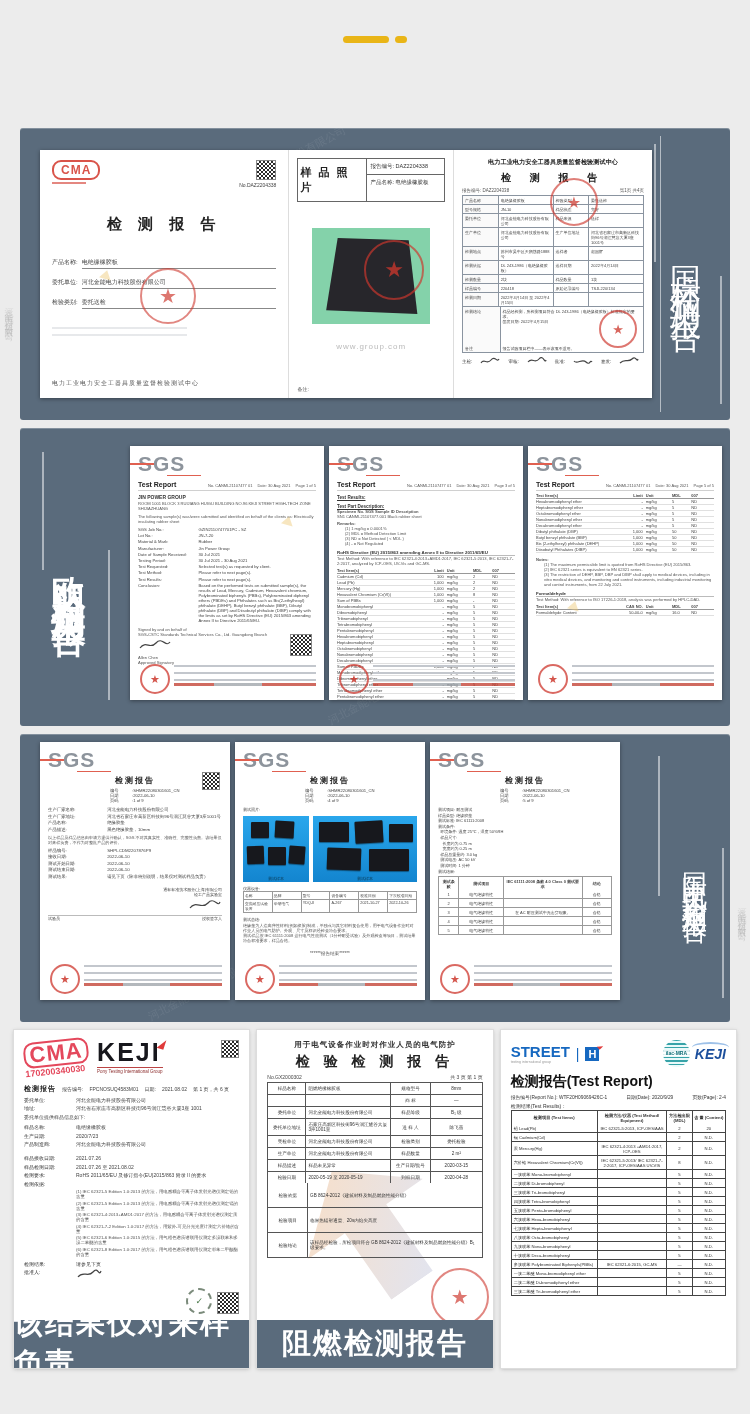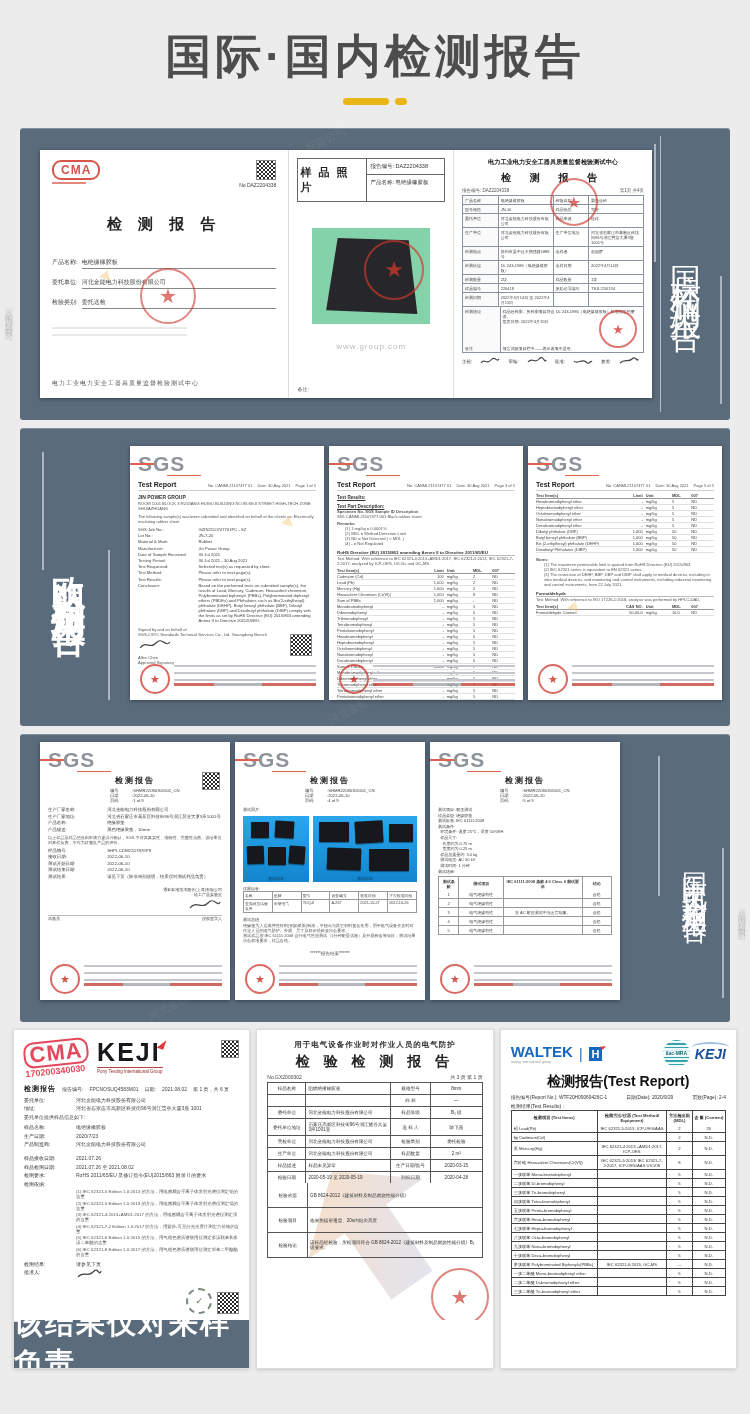--- a/index.html
+++ b/index.html
@@ -198,38 +198,37 @@
   .wlt{color:#1668c0;font-weight:800;font-size:15px;letter-spacing:0;}
   .wlt small{display:block;font-size:3.5px;color:#999;font-weight:400;letter-spacing:0;}
   .wlt-div{color:#1668c0;font-size:14px;font-weight:300;}
   .wlt-h{background:#1668c0;color:#fff;font-weight:800;font-size:11px;padding:1px 3px;position:relative;}
   .wlt-h::after{content:"";position:absolute;right:-3px;top:-3px;border-left:4px solid transparent;border-bottom:5px solid #e03a3a;transform:rotate(45deg);}
   .cf-logos{margin-left:auto;display:flex;align-items:center;gap:5px;}
   .ilac{width:27px;height:27px;border-radius:50%;background:repeating-linear-gradient(180deg,#37a3a8 0 1.4px,#eafafa 1.4px 3.4px);position:relative;overflow:hidden;}
   .ilac b{position:absolute;top:10px;left:0;right:0;text-align:center;font-size:5px;color:#117078;background:rgba(255,255,255,.85);}
   .cnas{font-weight:800;font-style:italic;font-size:14px;color:#1c4f9c;position:relative;}
   .cnas::before{content:"";position:absolute;left:-3px;right:-3px;top:-4px;height:9px;border-top:2px solid #9ec1e8;border-radius:50%;}
-  .cf-title{text-align:center;font-size:14px;font-weight:800;color:#111;margin:6px 0 3px;}
+  .cf-title{font-size:14px;font-weight:800;color:#111;margin:6px 0 3px;}
   .cf-meta{display:flex;gap:6px;font-size:4.8px;color:#333;justify-content:space-between;}
   .cf-res{font-size:5px;color:#333;margin:3px 0 1px;}
   .ctbl{border:1.5px solid #444;font-size:4.2px;color:#333;}
   .crow{display:flex;}
   .crow+.crow{border-top:1px solid #444;}
   .cc0{width:40%;padding:1.5px 2px;display:flex;align-items:center;}
   .cc1{width:32%;border-left:1px solid #444;padding:1.5px 2px;display:flex;align-items:center;justify-content:center;text-align:center;}
   .cc2{width:12%;border-left:1px solid #444;display:flex;align-items:center;justify-content:center;}
   .cc3{width:16%;border-left:1px solid #444;display:flex;align-items:center;justify-content:center;}
   .chead{font-weight:700;text-align:center;}
   .chead .cc0{justify-content:center;}
 </style>
 </head>
 <body>
 
 <div class="header">
-  <div class="h-title">国际·国内检测报告</div>
   <div class="underline">
       <i class="u1"></i>
       <i class="u2"></i>
     </div>
 </div>
 <div class="edge-wm" style="left:2px;top:300px;">河北金能电力科技股份有限公司</div>
 <div class="edge-wm" style="right:2px;top:900px;">河北金能电力科技股份有限公司</div>
 
 <section id="s1" class="section">
   <span class="wm-txt" style="left:180px;top:30px;">河北金能电力科技股份有限公司</span>
@@ -1264,26 +1263,27 @@
             </div>
 
             <div class="zrow full">
               <span class="zc a">检验结论</span>
               <span class="zc b">该样品经检验，所检项目符合 GB 8624-2012《建筑材料及制品燃烧性能分级》B₁ 级要求。</span>
             </div>
           </div>
       </div>
       <div class="seal zr-seal"></div>
     </div>
+    <div class="card-bar">阻燃检测报告</div>
   </div>
 
   <div class="card">
     <div class="card-body">
       <div class="cf-top">
-        <div class="wlt"><span>WALTEK</span><small>testing international group</small></div>
+        <div class="wlt"><span>STREET</span><small>testing international group</small></div>
         <span class="wlt-div">|</span>
         <span class="wlt-h">H</span>
         <div class="cf-logos">
           <div class="ilac">
               <b>ilac-MRA</b>
             </div>
           <span class="cnas">KEJI</span>
         </div>
       </div>
       <div class="cf-title">检测报告(Test Report)</div>

